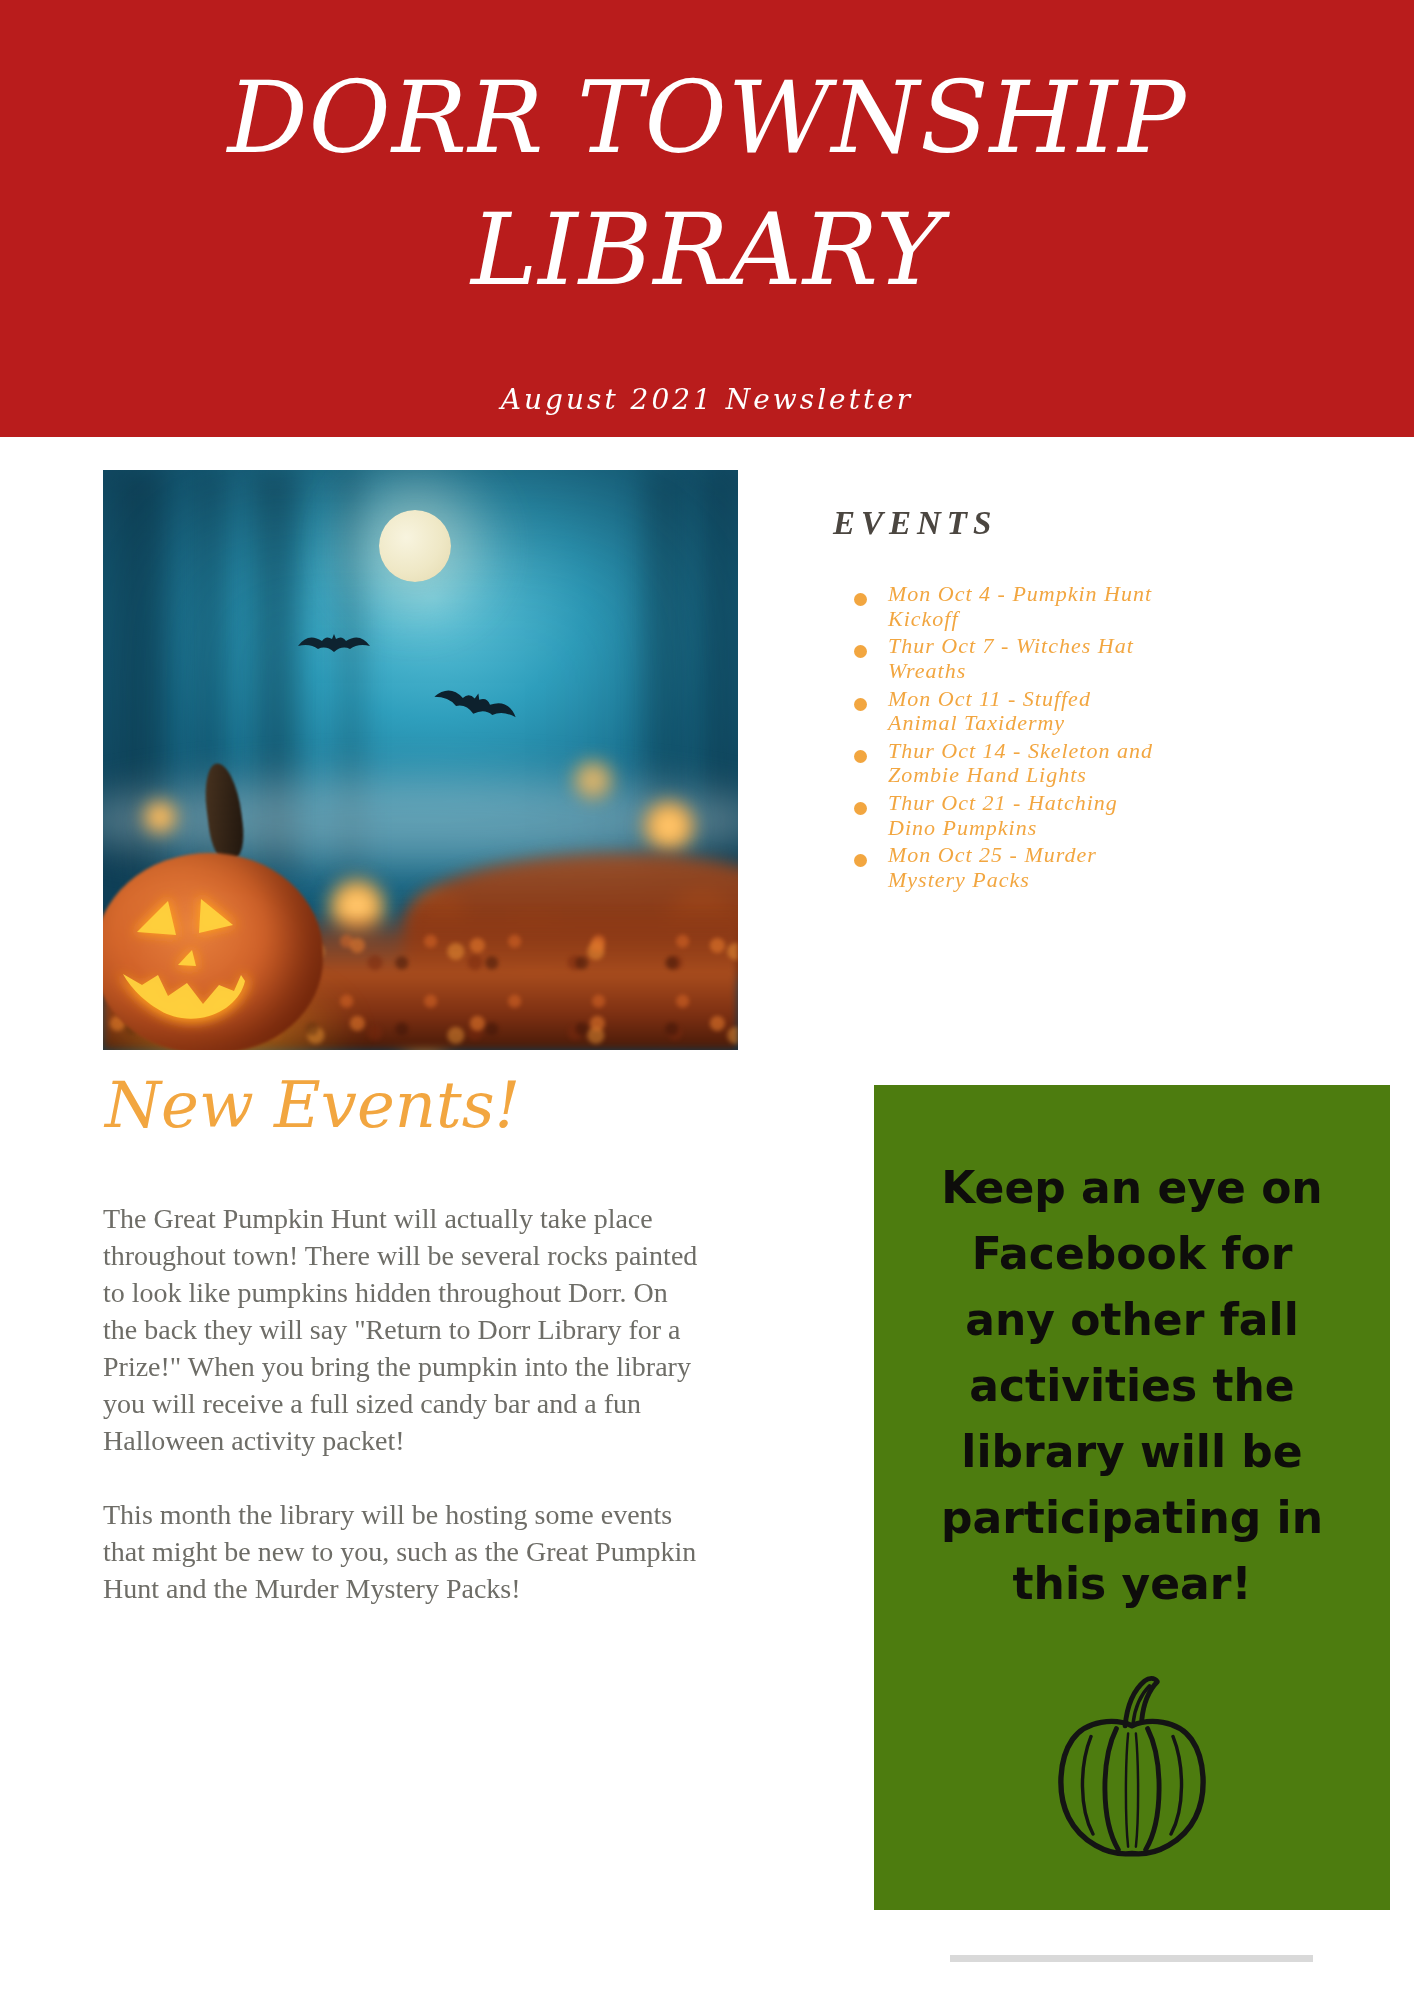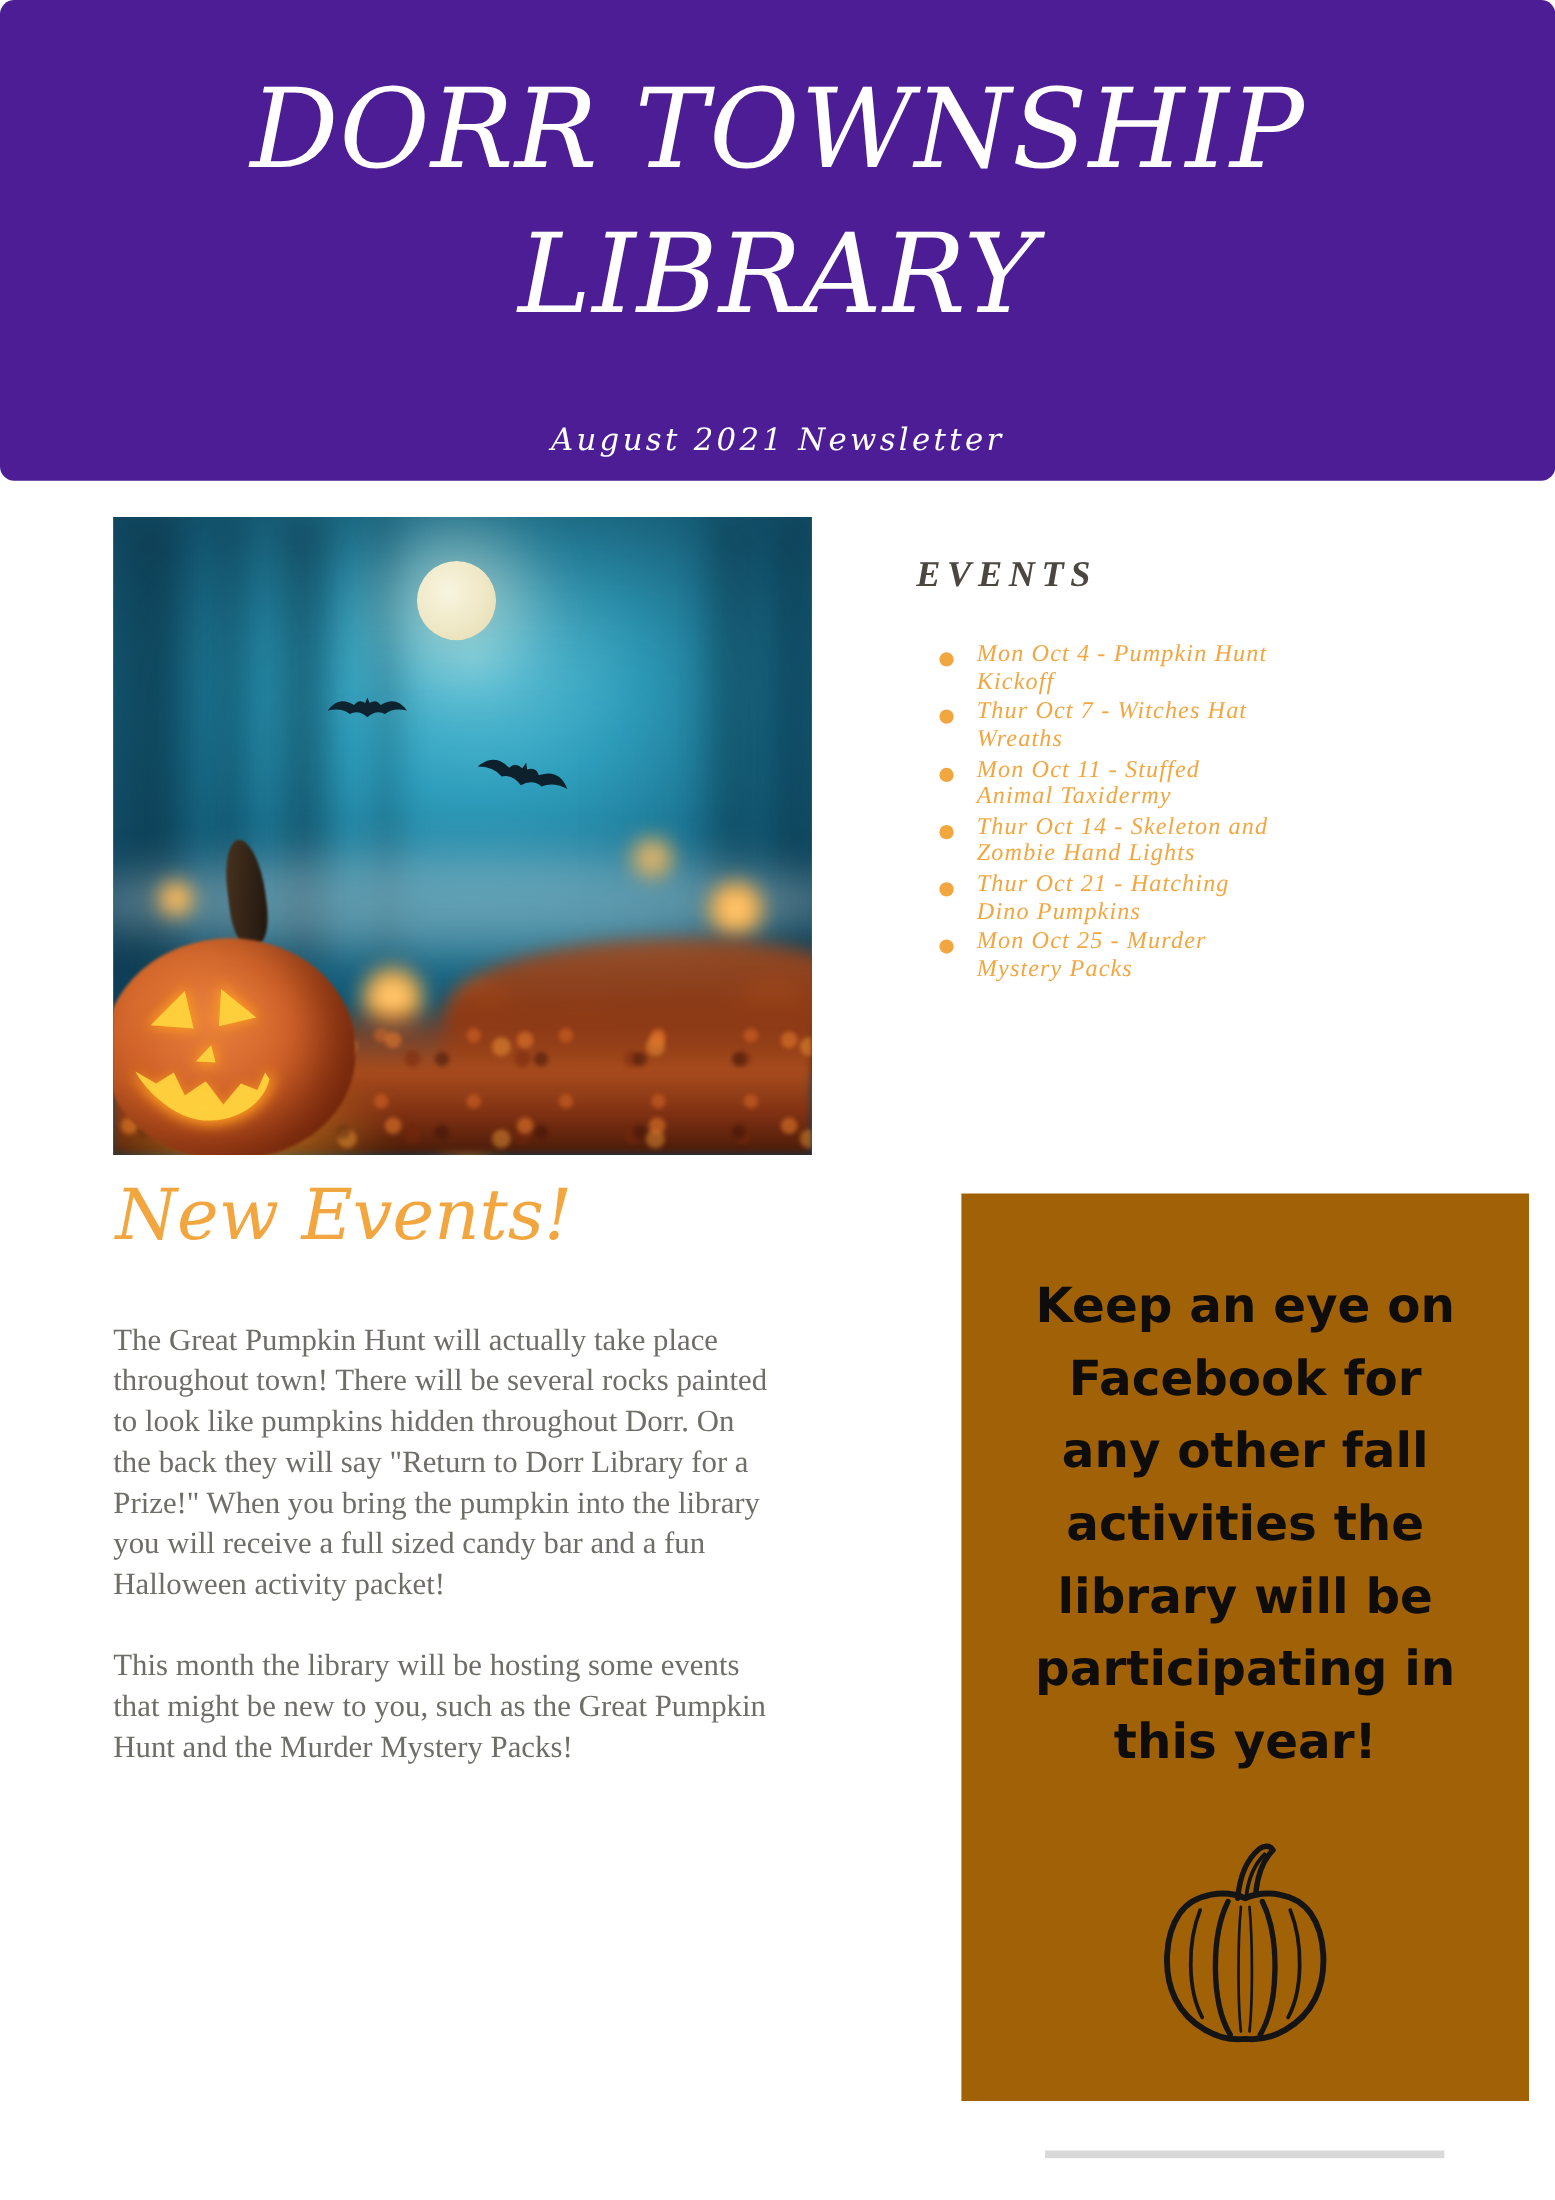--- a/index.html
+++ b/index.html
@@ -1,20 +1,20 @@
 <!DOCTYPE html>
 <html><head>
 <meta charset="utf-8">
 <style>
   * { margin:0; padding:0; box-sizing:border-box; }
   html,body { width:1414px; height:2000px; }
   body { position:relative; background:#ffffff; font-family:"Liberation Serif", serif; overflow:hidden; }
 
   
-  .header { position:absolute; left:0; top:0; width:1414px; height:437px; background:#4c1d95;border-radius:13px; }
+  .header { position:absolute; left:0; top:0; width:1414px; height:437px; background:#b91c1c; }
   .title { position:absolute; top:52px; left:0; width:100%; text-align:center;
            font-family:"DejaVu Serif", serif; font-style:italic; font-weight:400;
            color:#ffffff; font-size:100px; line-height:1.32; white-space:pre-line; letter-spacing:1px; }
   .subtitle { position:absolute; top:383px; left:0; width:100%; text-align:center;
               font-family:"DejaVu Serif", serif; font-style:italic; color:#ffffff;
               font-size:28px; letter-spacing:3px; }
 
   
   .photo { position:absolute; left:103px; top:470px; width:635px; height:580px; overflow:hidden; background:#1b7594; }
   .photo > div { position:absolute; }
@@ -71,21 +71,21 @@
                border-radius:50%; background:#F2A640; }
 
   
   .article-heading { position:absolute; left:105px; top:1068px; font-family:"DejaVu Serif", serif;
                font-style:italic; font-weight:400; font-size:64px; color:#F2A640; }
   .article { position:absolute; left:103px; top:1200px; width:597px; }
   .article p { font-size:28px; line-height:37px; color:#6E6D67; margin-bottom:37px; }
 
   
   .callout { position:absolute; left:874px; top:1085px; width:516px; height:825px;
-             background:#a16207; text-align:center; }
+             background:#4d7c0f; text-align:center; }
   .message { margin-top:70px; font-family:"DejaVu Sans", sans-serif; font-weight:700;
              font-size:44px; line-height:66px; color:#0e0d0b; white-space:pre-line; }
   .pumpkin-icon { margin-top:58px; width:186px; height:200px; }
 
   
   .footer-line { position:absolute; left:950px; top:1955px; width:363px; height:7px; background:#D9D9D9; }
 </style>
 </head>
 <body>
 

